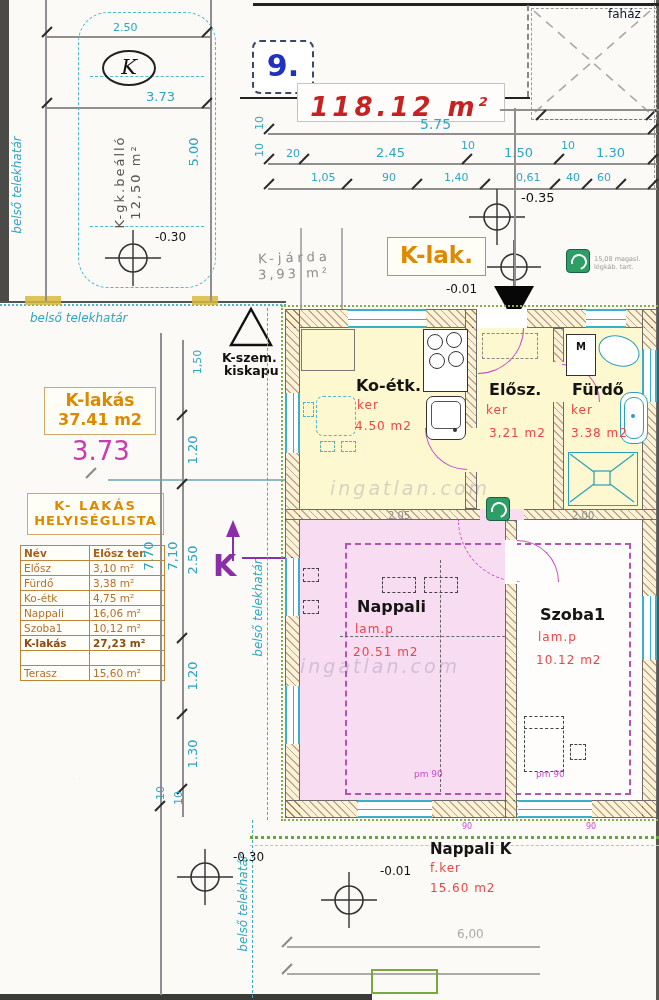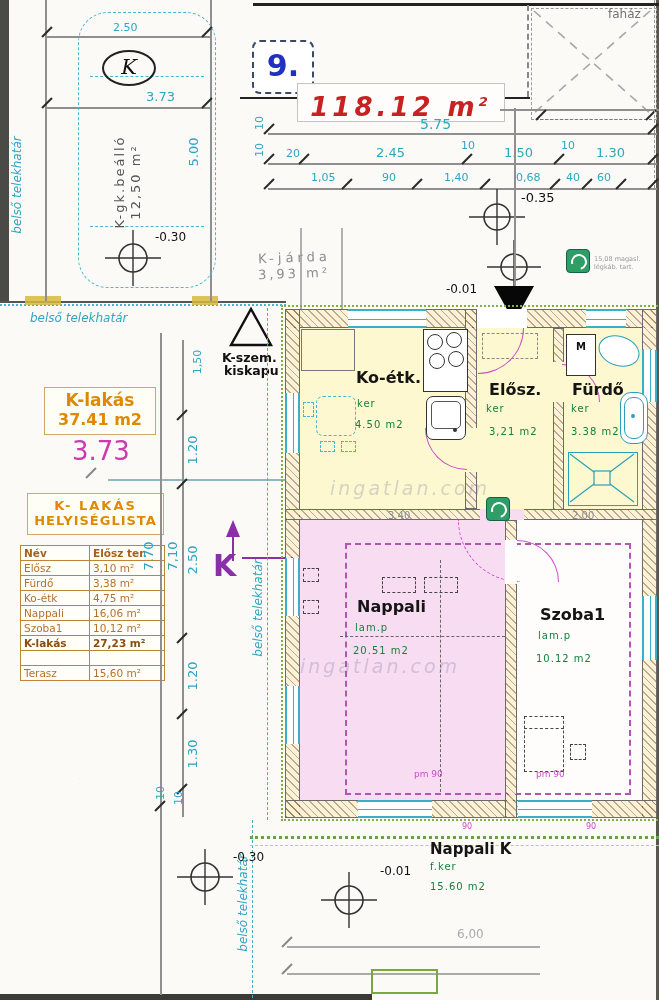--- a/index.html
+++ b/index.html
@@ -18,21 +18,21 @@
          background:repeating-linear-gradient(45deg,rgba(150,100,50,.55) 0 1.3px,rgba(250,242,214,.95) 1.3px 5.5px)}
   .room{position:absolute;box-sizing:border-box}
   .win{position:absolute;box-sizing:border-box;background:#fff;border-top:2px solid #39b0c8;border-bottom:2px solid #39b0c8}
   .win i{position:absolute;left:0;right:0;top:50%;height:1px;background:#39b0c8}
   .winv{position:absolute;box-sizing:border-box;background:#fff;border-left:2px solid #39b0c8;border-right:2px solid #39b0c8}
   .winv i{position:absolute;top:0;bottom:0;left:50%;width:1px;background:#39b0c8}
   .arc{position:absolute;box-sizing:border-box}
   .dashblk{position:absolute;box-sizing:border-box;border:1.4px dashed #444;background:transparent}
   .dashteal{position:absolute;box-sizing:border-box;border:1.6px dashed #49b8cc;background:transparent}
   .roomlbl{position:absolute;font-weight:bold;font-size:16px;color:#151515;white-space:nowrap}
-  .roomsub{position:absolute;font-size:10px;color:#15803d;white-space:nowrap;letter-spacing:1px}
+  .roomsub{position:absolute;font-size:12px;color:#ef4444;white-space:nowrap;letter-spacing:1px}
   .org{color:#de8a00;font-weight:bold}
   .wm{position:absolute;color:rgba(110,115,150,.28);font-size:19px;letter-spacing:3px;font-style:italic;white-space:nowrap}
   table.rlist{border-collapse:collapse;font-size:10.5px;color:#b5702a;background:#fffef9}
   table.rlist td,table.rlist th{border:1px solid #c08438;padding:0 3px;height:14px;white-space:nowrap;text-align:left}
   table.rlist th{font-weight:bold;color:#a85f18}
   table.rlist td.num{text-align:left}
   .boldrow td{font-weight:bold;color:#8d4d10}
   .crossw{position:absolute}
 </style>
 </head>
@@ -53,21 +53,21 @@
   <div class="abs" style="left:297px;top:83px;width:206px;height:37px;border:1px solid #c4c4c4;background:#fffdfb;text-align:center;line-height:36px">
     <span style="color:#c62222;font-weight:bold;font-style:italic;font-size:26px;letter-spacing:4px"><span>118.12 m</span><sup style="font-size:13px">2</sup></span>
   </div>
 
   <div class="abs" style="left:531px;top:8px;width:124px;height:110px;border:1.6px dashed #9a9a9a">
     <svg width="124" height="110" style="position:absolute;left:-2px;top:-2px">
       <line x1="4" y1="4" x2="120" y2="106" stroke="#a8a8a8" stroke-width="1.6" stroke-dasharray="9 7"></line>
       <line x1="120" y1="4" x2="4" y2="106" stroke="#a8a8a8" stroke-width="1.6" stroke-dasharray="9 7"></line>
     </svg>
   </div>
-  <div class="abs" style="left:608px;top:7px;font-size:12px;color:#737373">faház</div>
+  <div class="abs" style="left:608px;top:7px;font-size:12px;color:#0f172a">faház</div>
   <div class="hl" style="left:500px;top:109px;width:159px"></div>
   <div class="abs" style="left:540px;top:119px;width:112px;border-top:1.6px dashed #777"></div>
   <i class="tk" style="left:534px;top:114px"></i>
   <i class="tk" style="left:644px;top:114px"></i>
   <div class="vl" style="left:654px;top:0;height:188px;background:none;border-left:1.5px dashed #999"></div>
 
   <div class="hl" style="left:268px;top:133px;width:389px"></div>
   <div class="hl" style="left:268px;top:163px;width:389px"></div>
   <div class="hl" style="left:268px;top:188px;width:389px"></div>
   <i class="tk" style="left:262px;top:128px"></i>
@@ -90,40 +90,43 @@
   <span class="dim dims" style="left:561px;top:139px">10</span>
   <span class="dim dims cr" style="left:259px;top:123px">10</span>
   <span class="dim dims cr" style="left:259px;top:150px">10</span>
   <span class="dim dims" style="left:286px;top:147px">20</span>
   <span class="dim" style="left:376px;top:145px">2.45</span>
   <span class="dim" style="left:504px;top:145px">1.50</span>
   <span class="dim" style="left:596px;top:145px">1.30</span>
   <span class="dim dims" style="left:311px;top:171px">1,05</span>
   <span class="dim dims" style="left:382px;top:171px">90</span>
   <span class="dim dims" style="left:444px;top:171px">1,40</span>
-  <span class="dim dims" style="left:516px;top:171px">0,68</span>
+  <span class="dim dims" style="left:516px;top:171px">0,61</span>
   <span class="dim dims" style="left:566px;top:171px">40</span>
   <span class="dim dims" style="left:597px;top:171px">60</span>
   <span class="blk" style="left:521px;top:190px;font-size:13px">-0.35</span>
 
   <svg class="crossw" width="56" height="56" style="left:469px;top:189px">
     <circle cx="28" cy="28" r="13" fill="none" stroke="#333" stroke-width="1.6"></circle>
     <line x1="0" y1="28" x2="56" y2="28" stroke="#333" stroke-width="1.4"></line>
     <line x1="28" y1="0" x2="28" y2="56" stroke="#333" stroke-width="1.4"></line>
   </svg>
   <svg class="crossw" width="54" height="54" style="left:487px;top:240px">
     <circle cx="27" cy="27" r="13" fill="none" stroke="#333" stroke-width="1.6"></circle>
     <line x1="0" y1="27" x2="54" y2="27" stroke="#333" stroke-width="1.4"></line>
     <line x1="27" y1="0" x2="27" y2="54" stroke="#333" stroke-width="1.4"></line>
   </svg>
   <div class="vl" style="left:514px;top:108px;height:200px"></div>
 
   <div class="abs" style="left:494px;top:286px;width:0;height:0;border-left:20px solid transparent;border-right:20px solid transparent;border-top:36px solid #070707"></div>
   <span class="blk" style="left:446px;top:282px">-0.01</span>
 
+  <div class="abs" style="left:387px;top:237px;width:97px;height:37px;border:1px solid #9a9a8a;background:#fffef6;text-align:center;line-height:35px">
+    <span class="org" style="font-size:23px">K-lak.</span>
+  </div>
   <div class="vl" style="left:300px;top:228px;height:82px;background:#b0b0b0"></div>
   <div class="vl" style="left:341px;top:228px;height:82px;background:#b0b0b0"></div>
   <span class="gry" style="left:258px;top:250px;letter-spacing:4px;font-size:13px;transform:rotate(-2deg)">K-járda</span>
   <span class="gry" style="left:258px;top:266px;letter-spacing:3px;font-size:13px;transform:rotate(-2deg)">3,93 m²</span>
 
   <svg class="crossw" width="46" height="42" style="left:228px;top:306px">
     <polygon points="23,3 43,39 3,39" fill="#fbfaf7" stroke="#111" stroke-width="2.4"></polygon>
   </svg>
   <span class="blk" style="left:222px;top:350px;font-weight:bold;font-size:12.5px">K-szem.</span>
   <span class="blk" style="left:224px;top:363px;font-weight:bold;font-size:12.5px">kiskapu</span>
@@ -336,37 +339,37 @@
 
   <div class="dashblk" style="left:382px;top:577px;width:34px;height:16px"></div>
   <div class="dashblk" style="left:424px;top:577px;width:34px;height:16px"></div>
   <div class="dashblk" style="left:303px;top:568px;width:16px;height:14px"></div>
   <div class="dashblk" style="left:303px;top:600px;width:16px;height:14px"></div>
 
   <div class="dashblk" style="left:524px;top:716px;width:40px;height:56px"></div>
   <div class="abs" style="left:524px;top:728px;width:40px;border-top:1.4px dashed #444"></div>
   <div class="dashblk" style="left:570px;top:744px;width:16px;height:16px"></div>
 
-  <span class="roomlbl" style="left:356px;top:368px">Ko-étk.</span>
+  <span class="roomlbl" style="left:356px;top:376px">Ko-étk.</span>
   <span class="roomsub" style="left:357px;top:398px">ker</span>
   <span class="roomsub" style="left:355px;top:419px">4.50 m2</span>
   <span class="roomlbl" style="left:489px;top:380px">Elősz.</span>
   <span class="roomsub" style="left:486px;top:403px">ker</span>
   <span class="roomsub" style="left:489px;top:426px">3,21 m2</span>
   <span class="roomlbl" style="left:572px;top:380px">Fürdő</span>
   <span class="roomsub" style="left:571px;top:403px">ker</span>
   <span class="roomsub" style="left:571px;top:426px">3.38 m2</span>
   <span class="roomlbl" style="left:357px;top:597px">Nappali</span>
   <span class="roomsub" style="left:355px;top:622px">lam.p</span>
   <span class="roomsub" style="left:353px;top:645px">20.51 m2</span>
   <span class="roomlbl" style="left:540px;top:605px">Szoba1</span>
   <span class="roomsub" style="left:538px;top:630px">lam.p</span>
   <span class="roomsub" style="left:536px;top:653px">10.12 m2</span>
 
-  <span class="gry" style="left:388px;top:510px;font-size:10px">3.40</span>
+  <span class="gry" style="left:388px;top:510px;font-size:10px">2.05</span>
   <span class="gry" style="left:572px;top:510px;font-size:10px">2,00</span>
   <span class="abs" style="left:414px;top:769px;color:#c84ec8;font-size:9px">pm 90</span>
   <span class="abs" style="left:536px;top:769px;color:#c84ec8;font-size:9px">pm 90</span>
   <span class="abs" style="left:462px;top:822px;color:#c84ec8;font-size:8px">90</span>
   <span class="abs" style="left:586px;top:822px;color:#c84ec8;font-size:8px">90</span>
 
   <div class="abs" style="left:566px;top:249px;width:22px;height:22px;background:#2e9e66;border:1px solid #17614a;border-radius:4px">
     <div style="position:absolute;left:4px;top:4px;width:12px;height:12px;border:2px solid #fff;border-radius:50%;border-bottom-color:transparent;transform:rotate(30deg)"></div>
   </div>
   <div class="abs" style="left:486px;top:497px;width:22px;height:22px;background:#2e9e66;border:1px solid #17614a;border-radius:4px">

